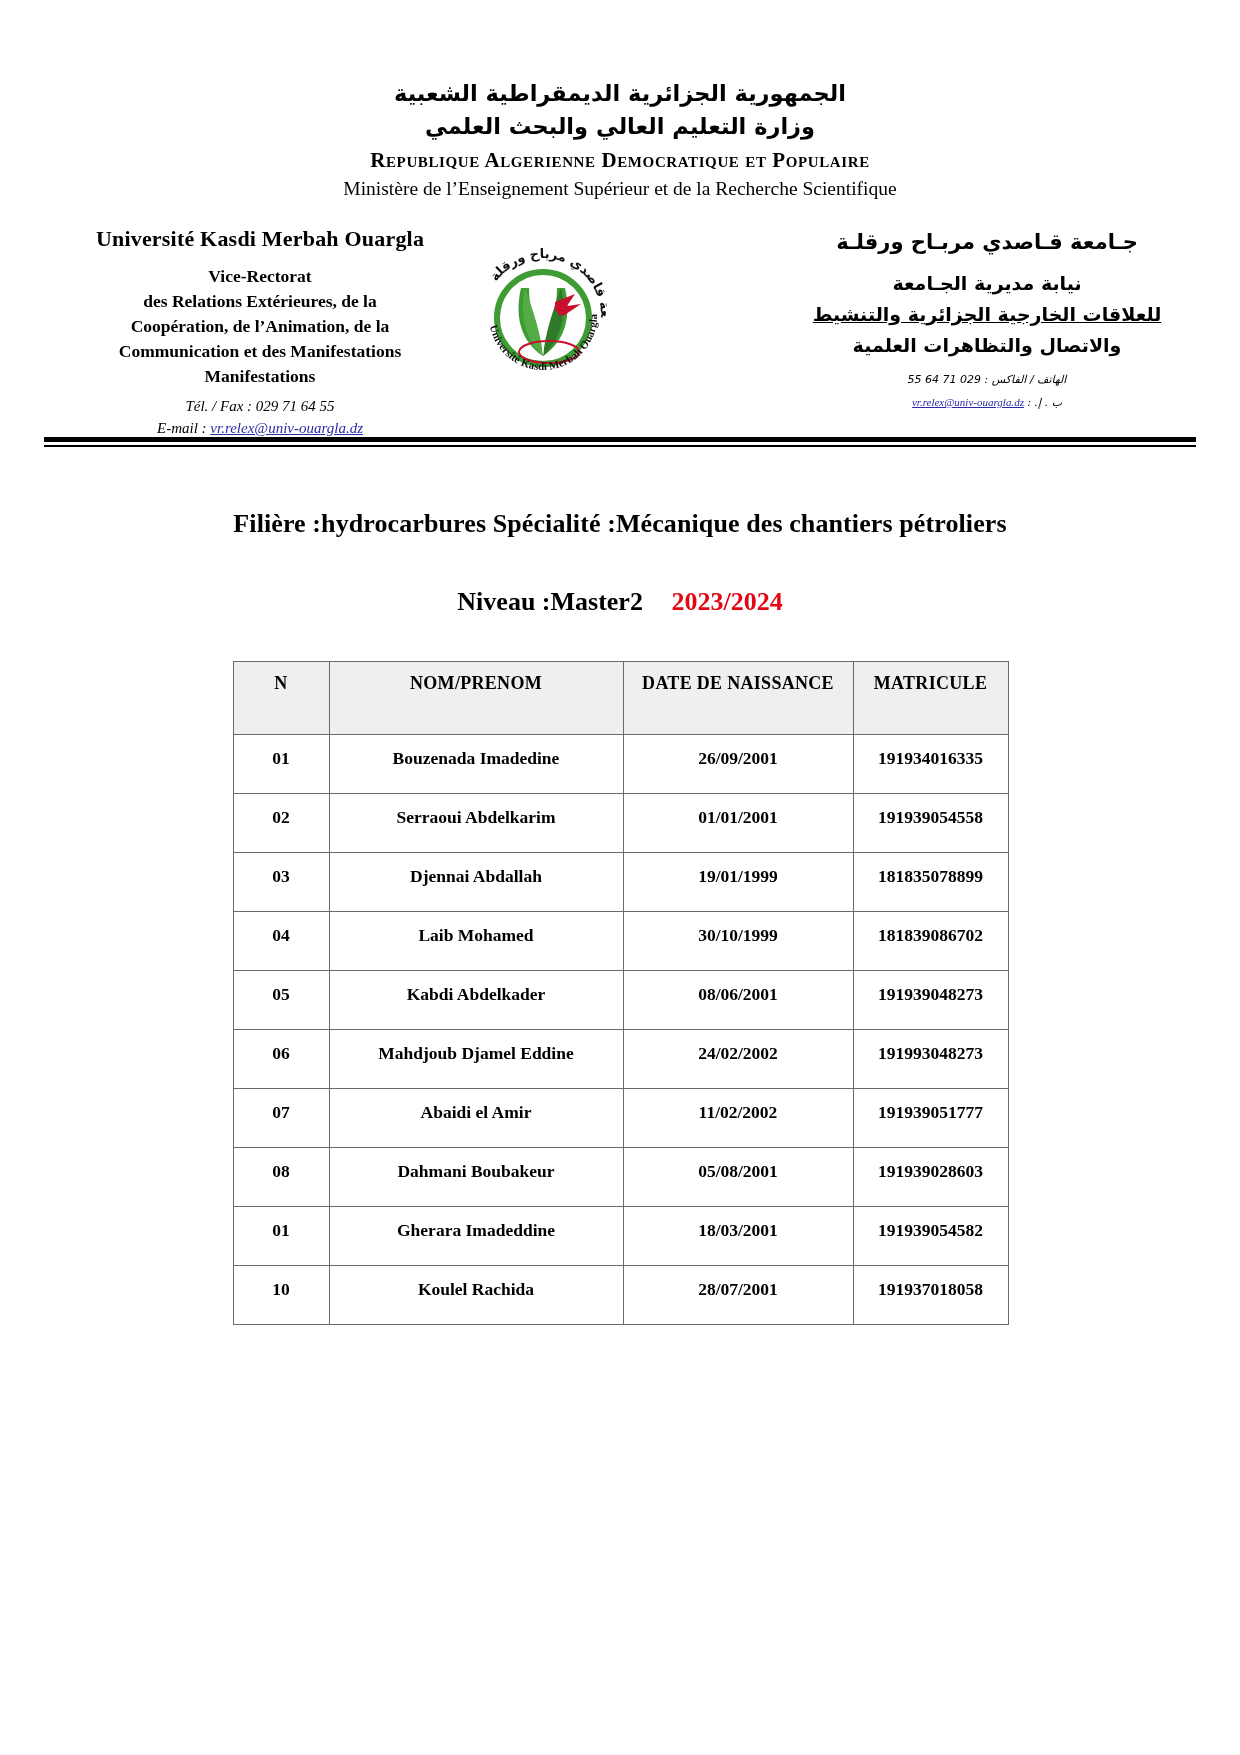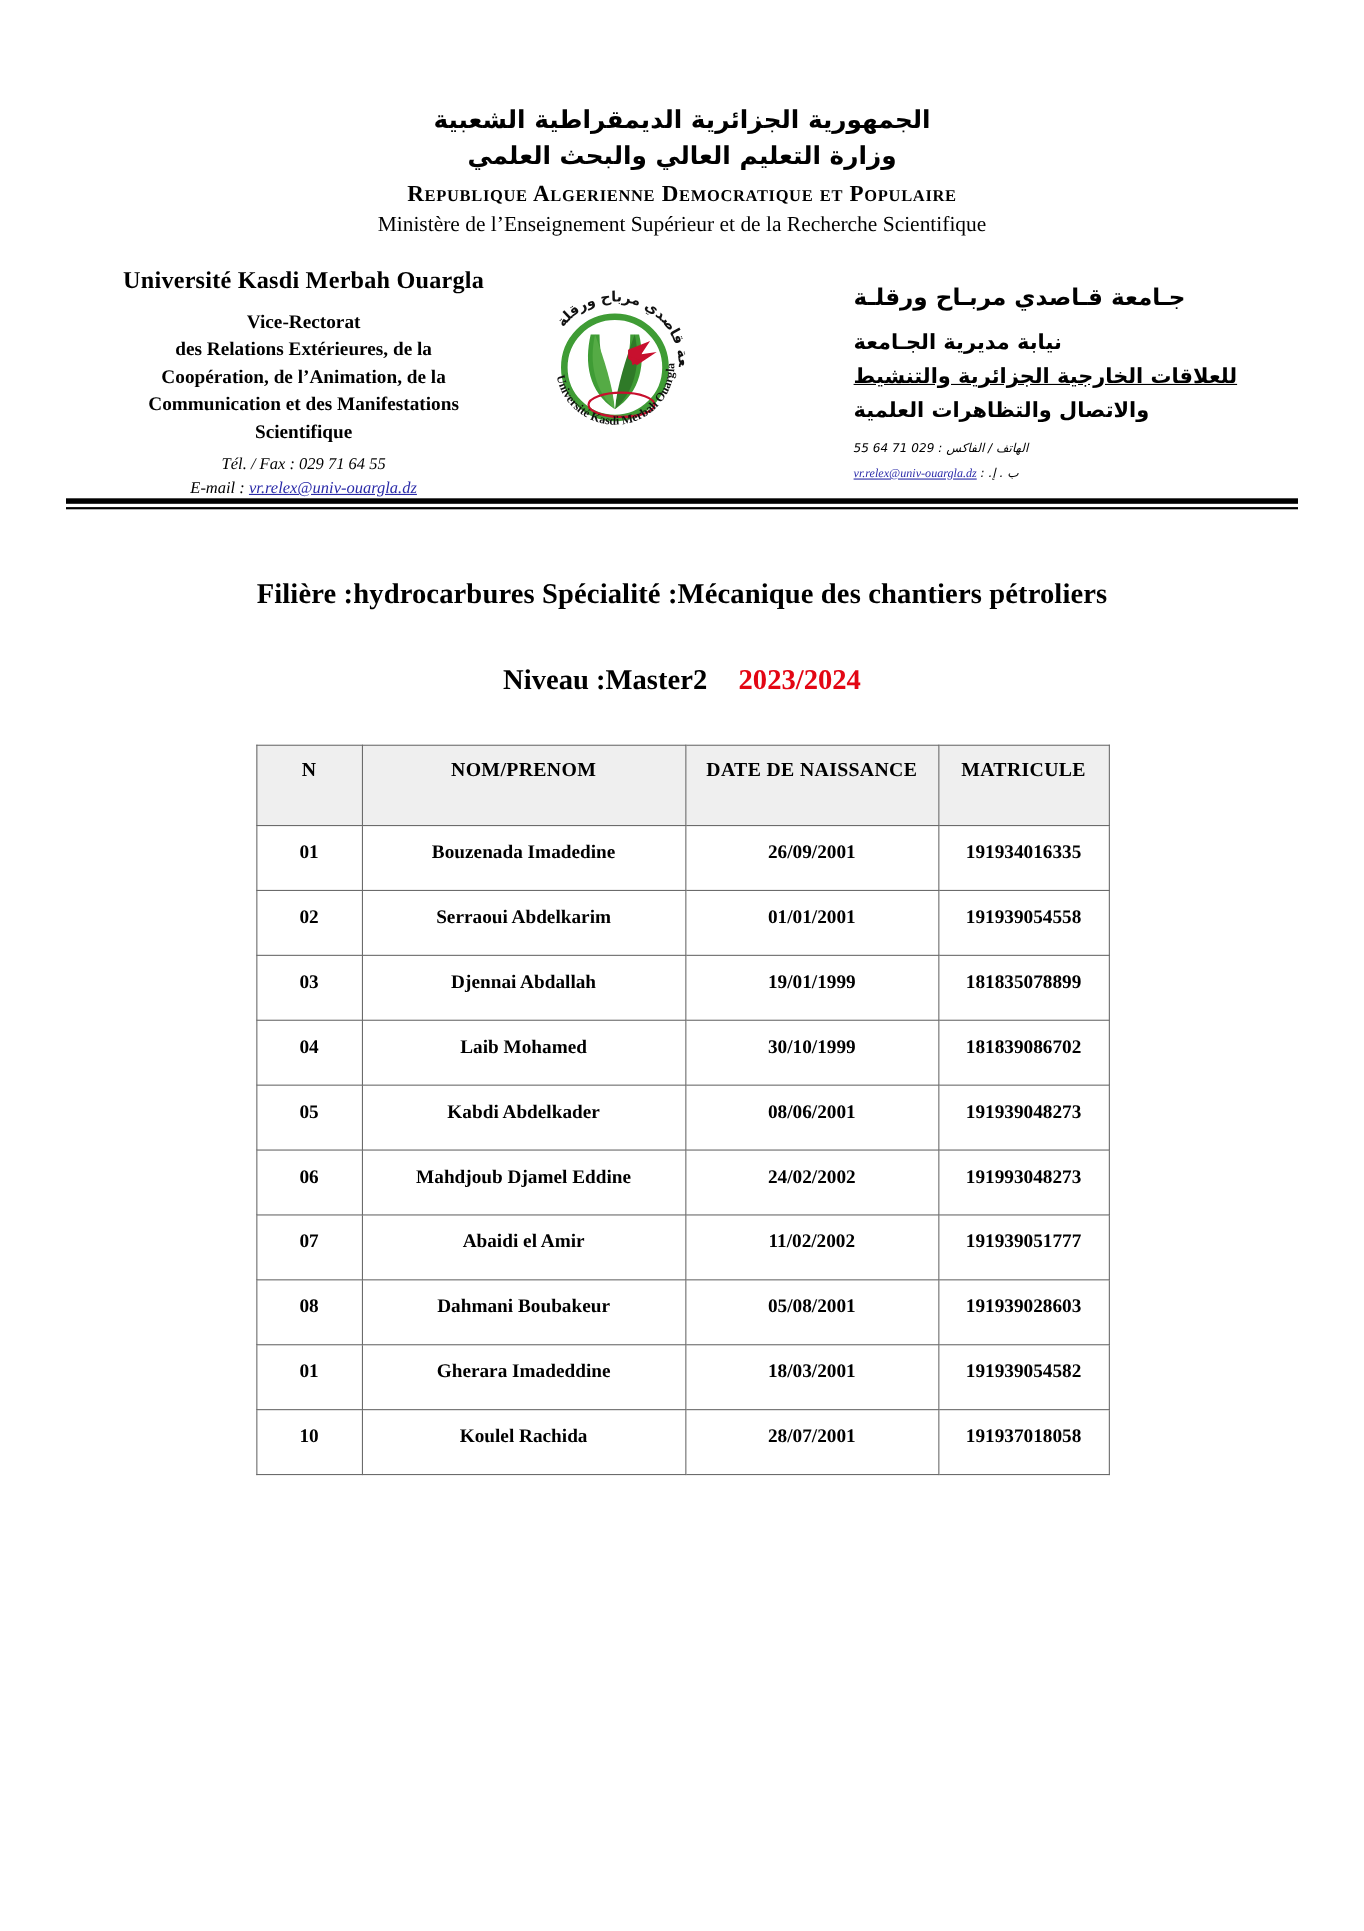--- a/index.html
+++ b/index.html
@@ -11,21 +11,21 @@
     width: 1240px;
     height: 1755px;
     font-family: "Liberation Serif", serif;
     color: #000000;
     position: relative;
     overflow: hidden;
   }
   .page {
     width: 1240px;
     height: 1560px;
-    padding: 16px;
+    padding: 0;
     box-sizing: border-box;
     position: relative;
   }
 
   
   .national-header {
     text-align: center;
     padding-top: 78px;
   }
   .ar-line {
@@ -86,23 +86,23 @@
   }
   .contact a, .mail-link {
     color: #2a2aa8;
     text-decoration: underline;
     font-style: italic;
   }
 
   .col-right {
     position: absolute;
     right: 58px;
-    top: 16px;
+    top: 4px;
     width: 390px;
-    text-align: left;
+    text-align: center;
     direction: rtl;
   }
   .uni-ar-title {
     font-family: "DejaVu Sans", sans-serif;
     font-weight: bold;
     font-size: 21px;
     letter-spacing: 0.5px;
   }
   .ar-sub {
     font-family: "DejaVu Sans", sans-serif;
@@ -206,21 +206,21 @@
 
   <div class="identity">
 
     <div class="col-left">
       <div class="uni-fr-title">Université Kasdi Merbah Ouargla</div>
       <div class="vice-rect">
         <div>Vice-Rectorat</div>
         <div>des Relations Extérieures, de la</div>
         <div>Coopération, de l’Animation, de la</div>
         <div>Communication et des Manifestations</div>
-        <div>Scientifique</div>
+        <div>Manifestations</div>
       </div>
       <div class="contact">
         <div>Tél. / Fax : 029 71 64 55</div>
         <div>
           <span>E-mail :</span>
           <a class="mail-link" href="#">vr.relex@univ-ouargla.dz</a>
         </div>
       </div>
     </div>
 

